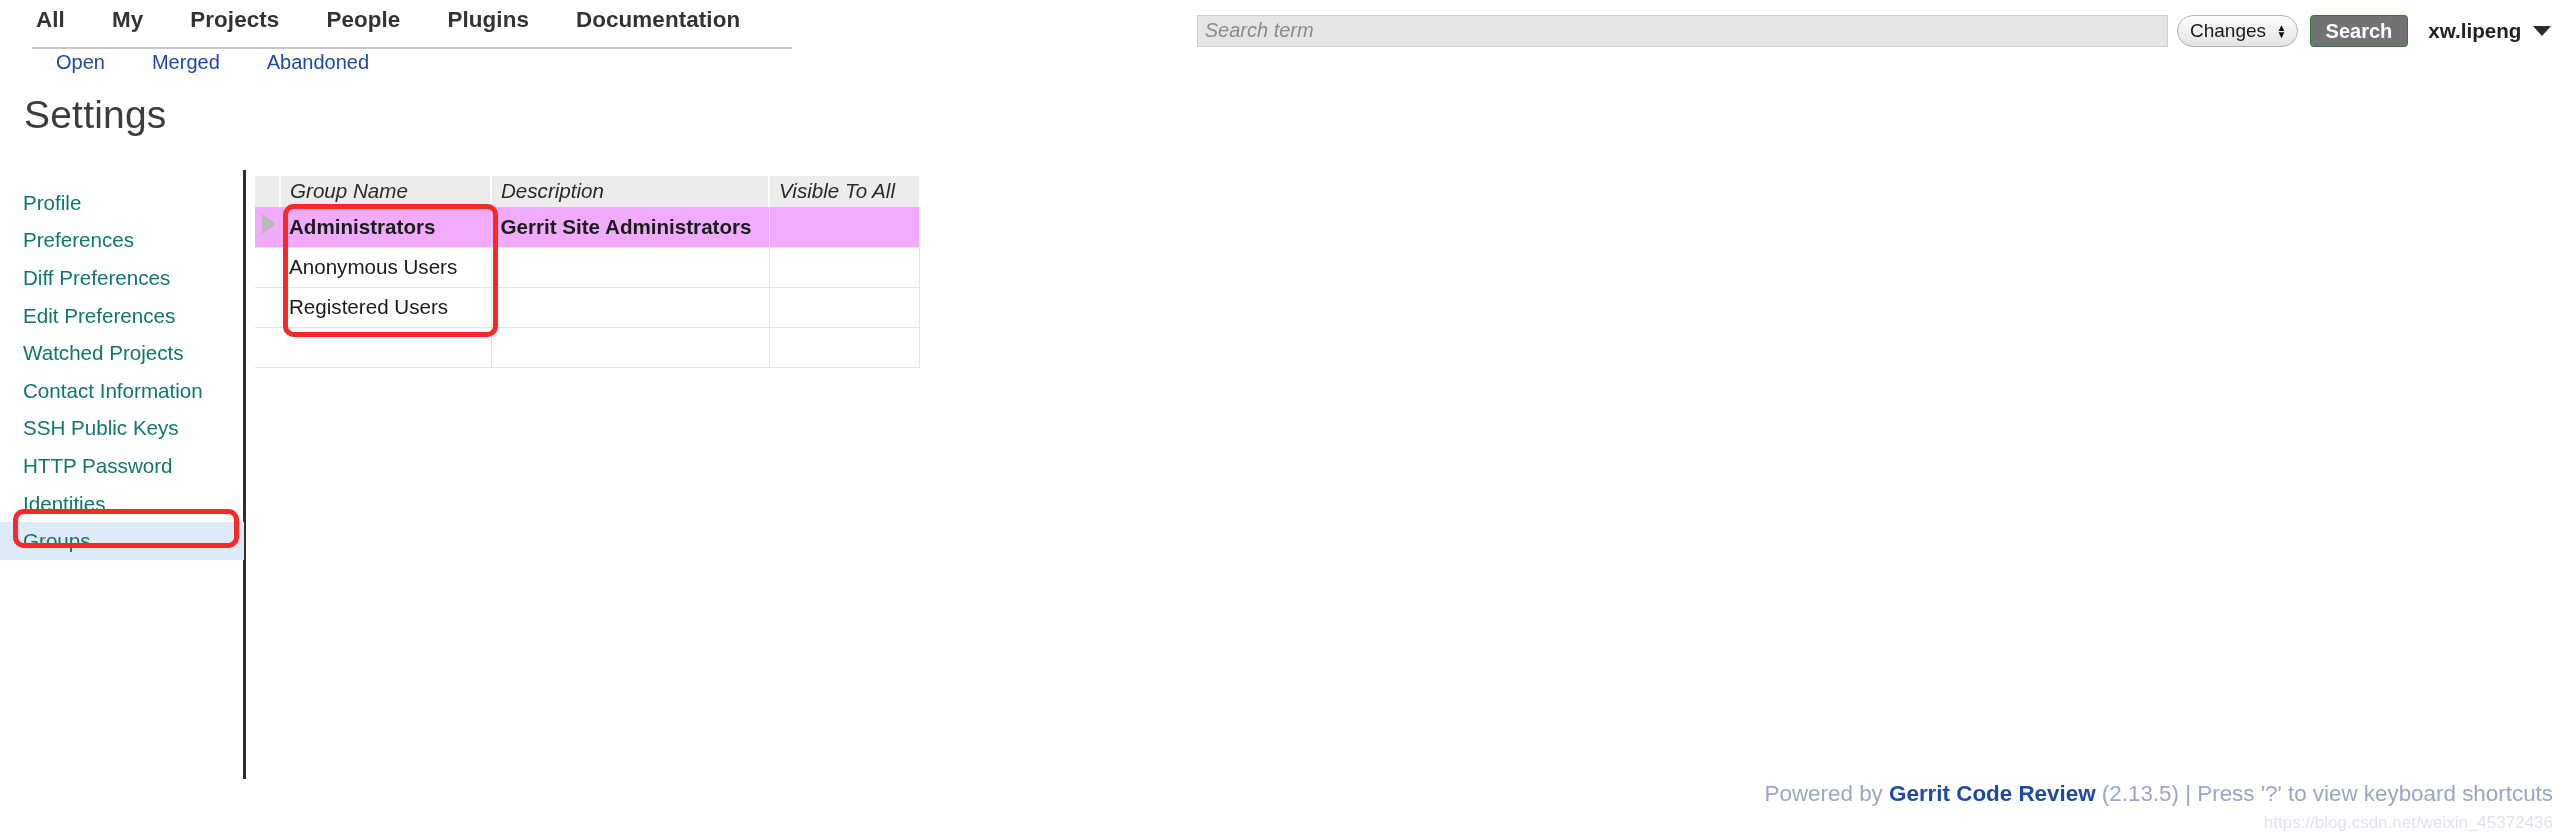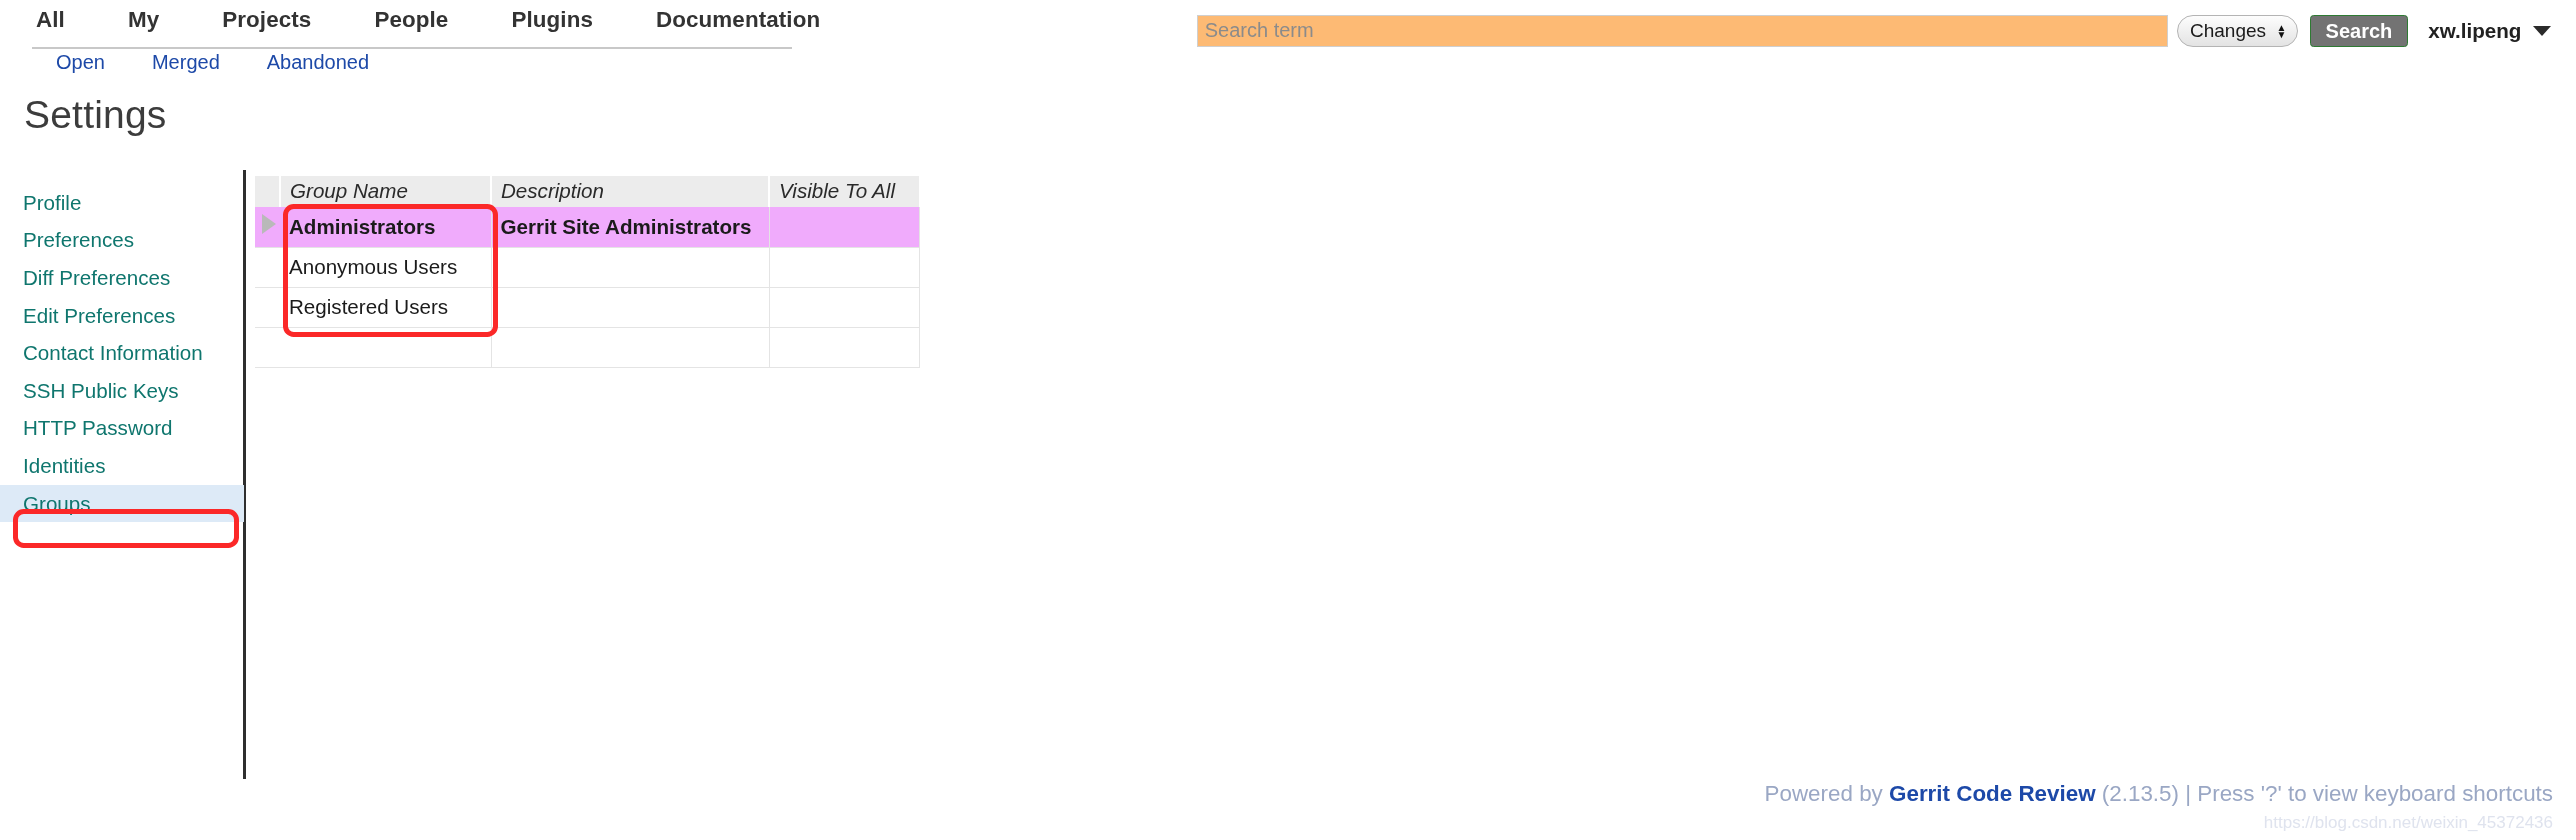--- a/index.html
+++ b/index.html
@@ -24,21 +24,20 @@
     width: 2576px;
     height: 82px;
   }
 
   #main-nav {
     position: absolute;
     left: 36px;
     top: 7.2px;
     display: flex;
     align-items: center;
-    gap: 16px;
   }
   .nav-item {
     font-size: 22.4px;
     font-weight: bold;
     color: #333333;
     margin-right: 47px;
     cursor: pointer;
     white-space: nowrap;
     letter-spacing: 0.1px;
   }
@@ -75,27 +74,28 @@
     top: 12.5px;
     display: flex;
     align-items: center;
     height: 36px;
   }
   #search-input {
     width: 971px;
     height: 32px;
     box-sizing: border-box;
     border: 0.9px solid #cfcfcf;
-    background: #fdba74;
+    background: #e5e5e5;
     font-size: 20px;
     font-family: "Liberation Sans", sans-serif;
     color: #333333;
     padding: 0 7.2px;
     outline: none;
     border-radius: 0;
+    font-style: italic;
   }
   #search-input::placeholder { color: #8b8b8b; }
 
   #search-scope {
     margin-left: 9px;
     height: 32px;
     box-sizing: border-box;
     font-size: 19px;
     font-family: "Liberation Sans", sans-serif;
     color: #1a1a1a;
@@ -347,20 +347,21 @@
 
 <h1 id="page-title">Settings</h1>
 
 <div id="sidebar-divider"></div>
 
 <div id="sidebar">
   <div class="menu-item">Profile</div>
   <div class="menu-item">Preferences</div>
   <div class="menu-item">Diff Preferences</div>
   <div class="menu-item">Edit Preferences</div>
+  <div class="menu-item">Watched Projects</div>
   <div class="menu-item">Contact Information</div>
   <div class="menu-item">SSH Public Keys</div>
   <div class="menu-item">HTTP Password</div>
   <div class="menu-item">Identities</div>
   <div class="menu-item selected">Groups</div>
 </div>
 
 <table id="groups-table">
   <thead>
     <tr>

